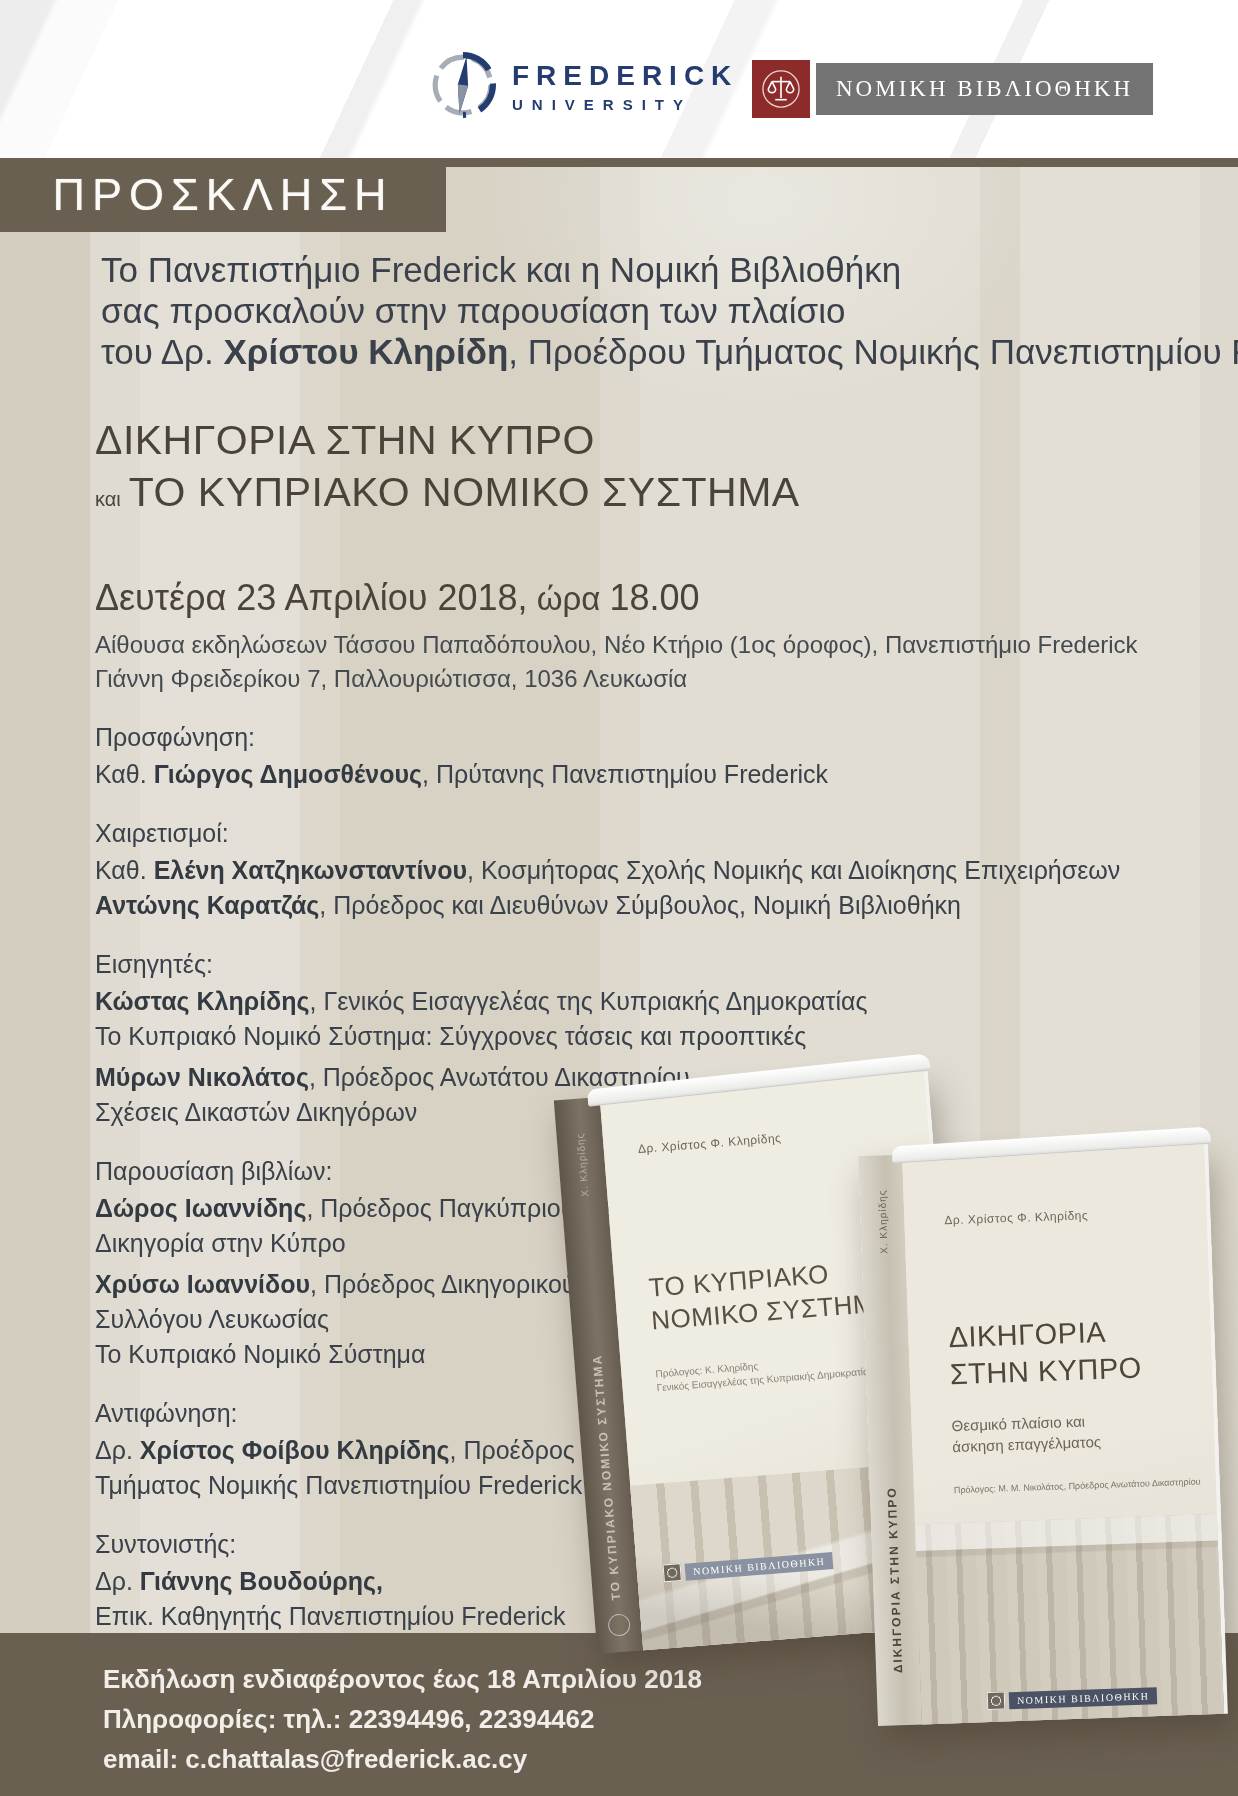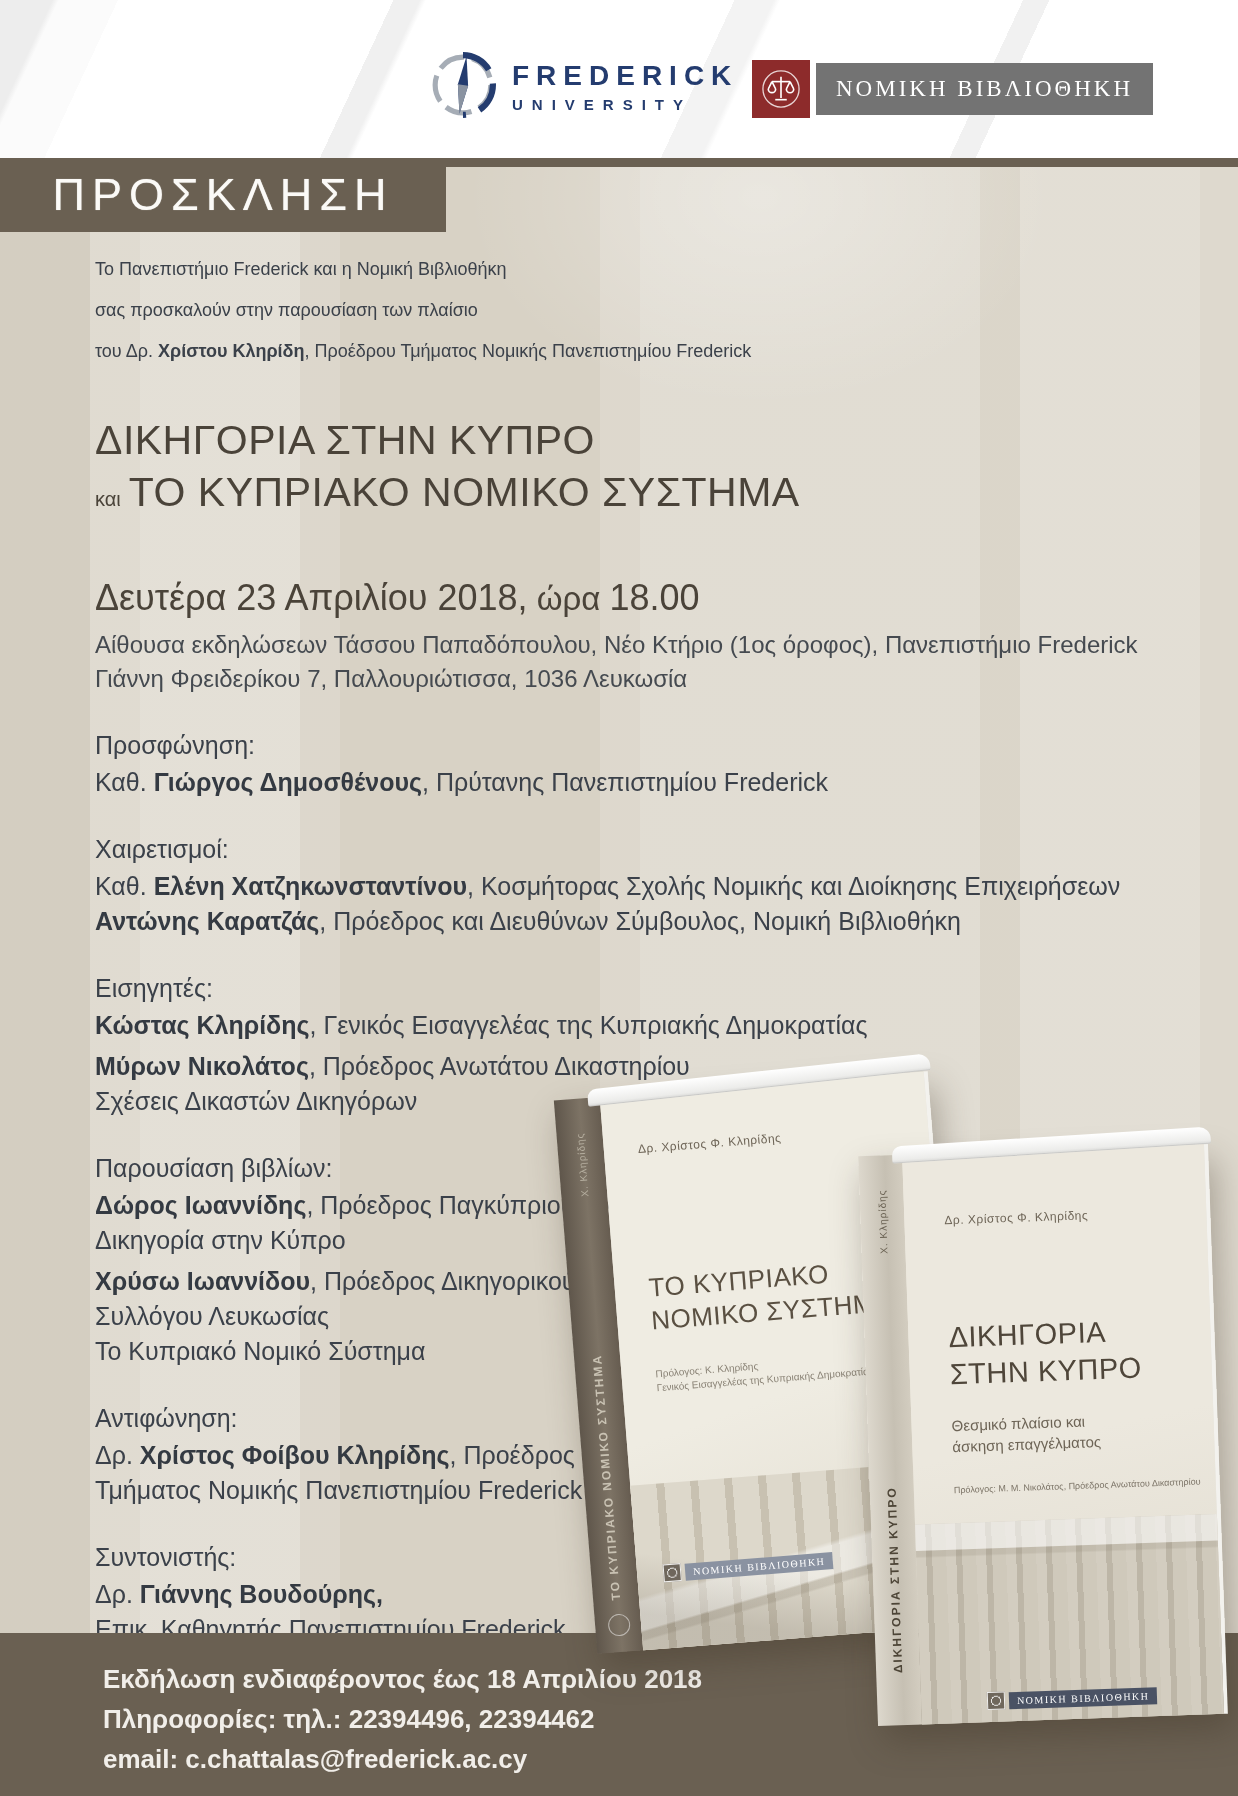--- a/index.html
+++ b/index.html
@@ -44,29 +44,29 @@
         rgba(255,255,255,.12) 300px 340px,
         rgba(255,255,255,0) 340px 600px,
         rgba(255,255,255,.14) 600px 640px,
         rgba(255,255,255,.24) 640px 980px,
         rgba(255,255,255,.08) 980px 1020px,
         rgba(255,255,255,.28) 1020px 1200px,
         rgba(255,255,255,.16) 1200px);
   }
   .copy{position:absolute;left:95px;top:82px;width:1100px;color:#3b414a;z-index:2;}
   .nowrap{white-space:nowrap;}
-  .intro{font-size:18px;line-height:41px;}
+  .intro{font-size:35px;line-height:41px;margin-left:6px;}
   .intro strong{font-weight:bold;}
   .main-title{margin-top:42px;font-size:41px;line-height:52px;color:#4a4339;letter-spacing:.5px;}
   .main-title .small-kai{font-size:20px;margin-right:8px;letter-spacing:0;}
   .date-line{margin-top:50px;font-size:36px;line-height:46px;color:#4a4339;}
   .date-line .t-small{font-size:33px;margin-top:40px;}
   .venue{margin-top:6px;font-size:24px;line-height:34px;color:#454a50;}
   .sec{margin-top:24px;font-size:25px;line-height:35px;}
-  .sec-head{line-height:35px;margin-bottom:2px;margin-top:32px;}
+  .sec-head{line-height:35px;margin-bottom:2px;}
   .line{line-height:35px;}
   .line strong{font-weight:bold;color:#343a42;}
   .gap{margin-top:6px;}
   
   .book{position:absolute;display:flex;z-index:6;box-shadow:6px 16px 34px rgba(60,50,35,.35);}
   .book1{left:575px;top:1085px;width:375px;height:555px;transform:rotate(-4.5deg);}
   .book2{left:868px;top:1150px;width:350px;height:570px;transform:rotate(-2deg);}
   .pages{position:absolute;top:-13px;left:34px;right:-3px;height:17px;z-index:7;
     background:linear-gradient(180deg,#ffffff,#ececea 80%,#d8d8d6);
     border-radius:9px 12px 2px 2px;transform:skewY(-1.6deg);
@@ -194,20 +194,21 @@
 
       <div class="sec">
         <div class="sec-head">Χαιρετισμοί:</div>
         <div class="line nowrap"><span>Καθ. </span><strong>Ελένη Χατζηκωνσταντίνου</strong><span>, Κοσμήτορας Σχολής Νομικής και Διοίκησης Επιχειρήσεων</span></div>
         <div class="line nowrap"><strong>Αντώνης Καρατζάς</strong><span>, Πρόεδρος και Διευθύνων Σύμβουλος, Νομική Βιβλιοθήκη</span></div>
       </div>
 
       <div class="sec">
         <div class="sec-head">Εισηγητές:</div>
         <div class="line nowrap"><strong>Κώστας Κληρίδης</strong><span>, Γενικός Εισαγγελέας της Κυπριακής Δημοκρατίας</span></div>
+        <div class="line nowrap">Το Κυπριακό Νομικό Σύστημα: Σύγχρονες τάσεις και προοπτικές</div>
         <div class="line nowrap gap"><strong>Μύρων Νικολάτος</strong><span>, Πρόεδρος Ανωτάτου Δικαστηρίου</span></div>
         <div class="line nowrap">Σχέσεις Δικαστών Δικηγόρων</div>
       </div>
 
       <div class="sec">
         <div class="sec-head">Παρουσίαση βιβλίων:</div>
         <div class="line nowrap"><strong>Δώρος Ιωαννίδης</strong><span>, Πρόεδρος Παγκύπριου Δικηγορικού Συλλόγου</span></div>
         <div class="line nowrap">Δικηγορία στην Κύπρο</div>
         <div class="line nowrap gap"><strong>Χρύσω Ιωαννίδου</strong><span>, Πρόεδρος Δικηγορικού</span></div>
         <div class="line nowrap">Συλλόγου Λευκωσίας</div>

